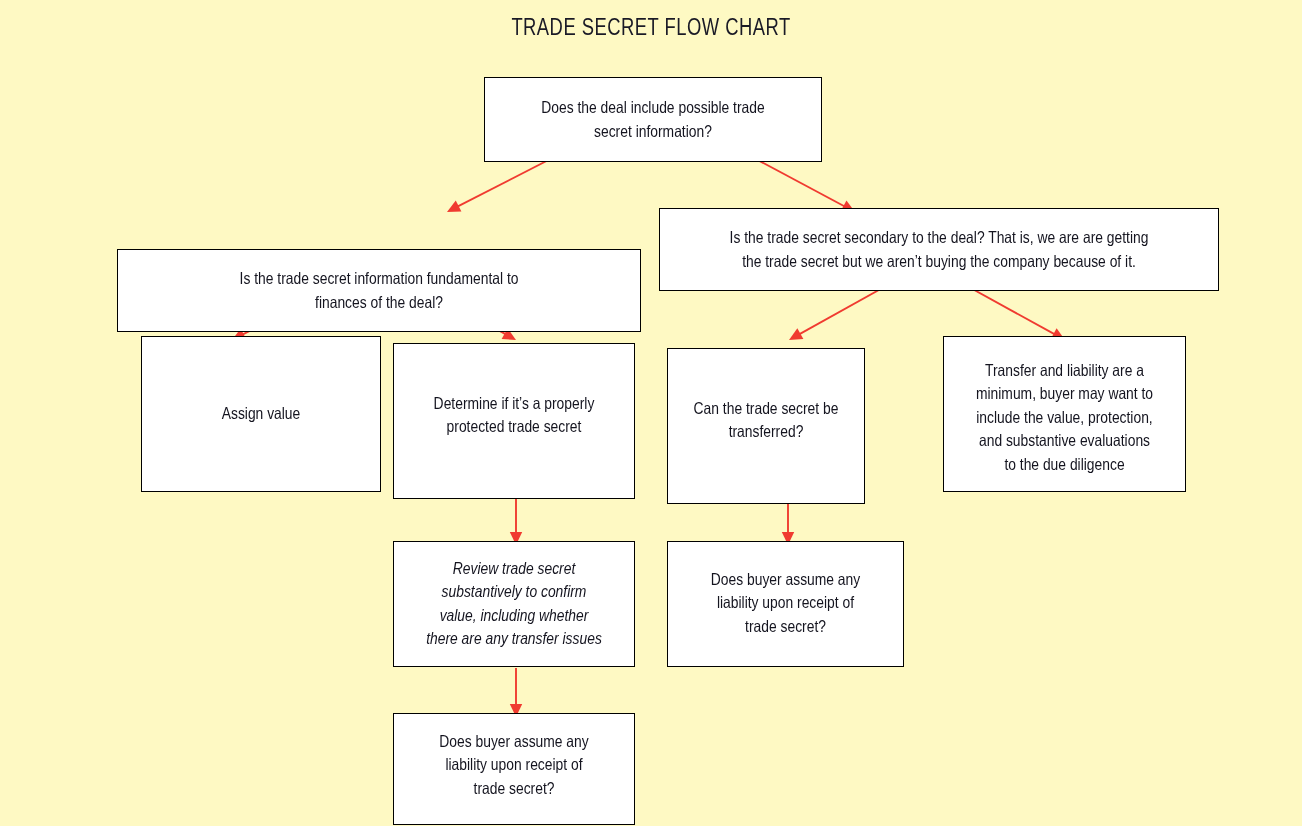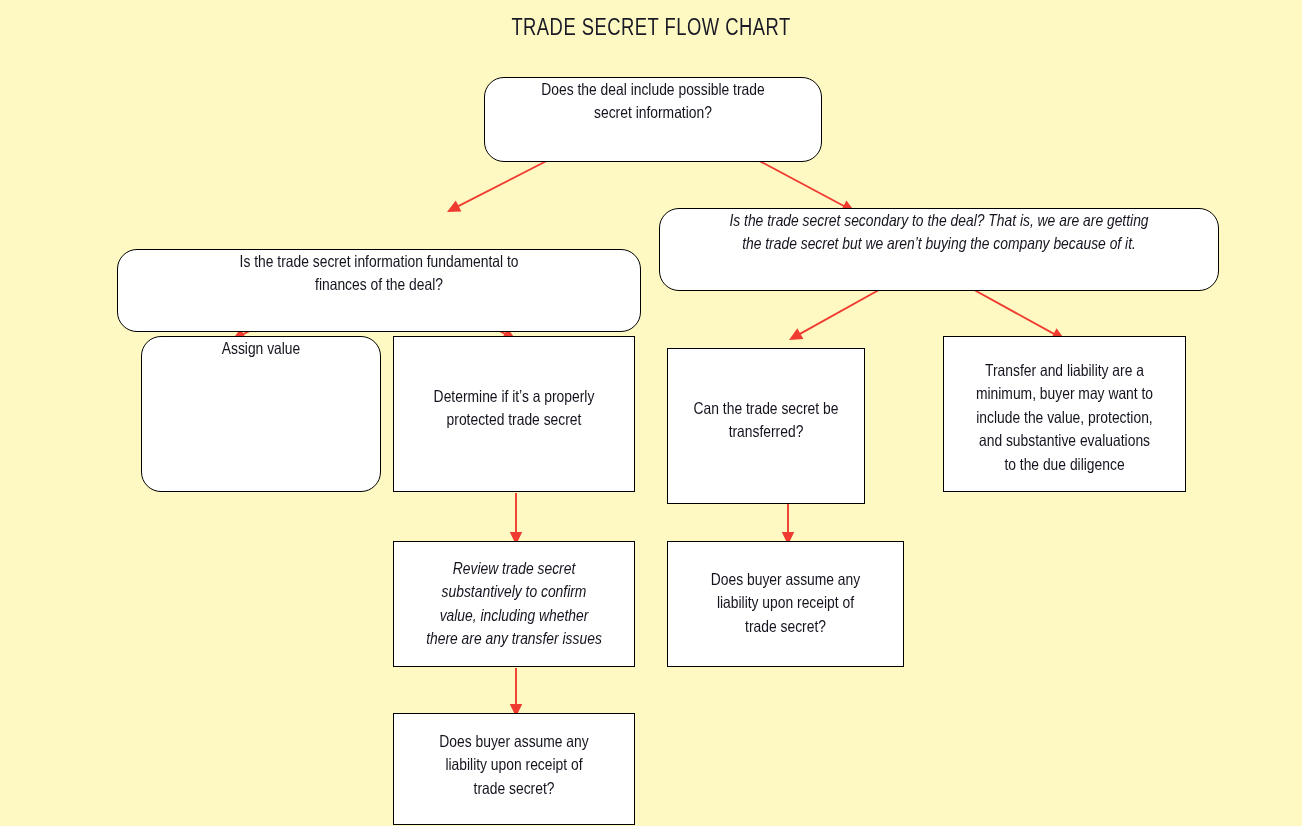--- a/index.html
+++ b/index.html
@@ -48,21 +48,21 @@
     line-height: 1.42;
     color: #14141f;
     text-align: center;
     transform: scaleX(0.84);
     transform-origin: center center;
     white-space: pre-line;
     padding: 0 6px;
     box-sizing: border-box;
     width: 118%;
   }
-  .v-center { align-items: flex-start; border-radius: 20px; }
+  .v-center { align-items: center; }
   .v-top { align-items: flex-start; }
   #arrow-layer {
     position: absolute;
     left: 0;
     top: 0;
     width: 1302px;
     height: 826px;
     z-index: 1;
     pointer-events: none;
   }
@@ -115,28 +115,28 @@
 
   <div id="node-layer">
       <div class="node v-center" style="left: 484px; top: 77px; width: 338px; height: 85px; border-color: rgb(0, 0, 0);">
         <div class="node-text" style="color: rgb(20, 20, 31);">Does the deal include possible trade
 secret information?</div>
       </div>
       <div class="node v-center" style="left: 117px; top: 208px; width: 524px; height: 83px; border-color: rgb(0, 0, 0); margin-top: 41px;">
         <div class="node-text" style="color: rgb(20, 20, 31);">Is the trade secret information fundamental to
 finances of the deal?</div>
       </div>
-      <div class="node v-center" style="left: 659px; top: 208px; width: 560px; height: 83px; border-color: rgb(0, 0, 0); font-style: italic;">
+      <div class="node v-center" style="left: 659px; top: 208px; width: 560px; height: 83px; border-color: rgb(0, 0, 0);">
         <div class="node-text" style="color: rgb(20, 20, 31);">Is the trade secret secondary to the deal? That is, we are are getting
 the trade secret but we aren’t buying the company because of it.</div>
       </div>
       <div class="node v-center" style="left: 117px; top: 336px; width: 240px; height: 156px; border-color: rgb(0, 0, 0); margin-left: 24px;">
         <div class="node-text" style="color: rgb(20, 20, 31);">Assign value</div>
       </div>
-      <div class="node v-top" style="left: 393px; top: 336px; width: 242px; height: 156px; border-color: rgb(0, 0, 0);">
+      <div class="node v-top" style="left: 393px; top: 343px; width: 242px; height: 156px; border-color: rgb(0, 0, 0);">
         <div class="node-text" style="margin-top: 48px; color: rgb(20, 20, 31);">Determine if it’s a properly
 protected trade secret</div>
       </div>
       <div class="node v-top" style="left: 667px; top: 348px; width: 198px; height: 156px; border-color: rgb(0, 0, 0);">
         <div class="node-text" style="margin-top: 48px; color: rgb(20, 20, 31);">Can the trade secret be
 transferred?</div>
       </div>
       <div class="node v-top" style="left: 943px; top: 336px; width: 243px; height: 156px; border-color: rgb(0, 0, 0);">
         <div class="node-text" style="margin-top: 22px; color: rgb(20, 20, 31);">Transfer and liability are a
 minimum, buyer may want to

